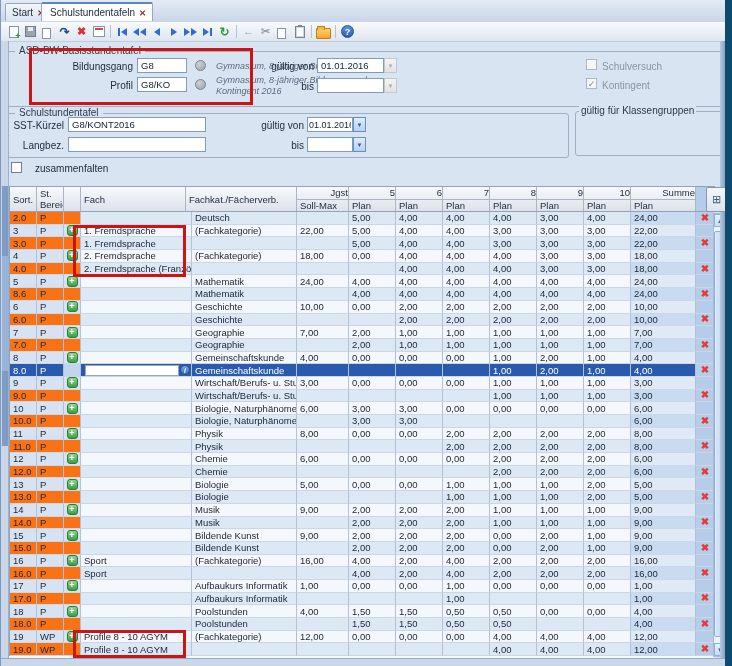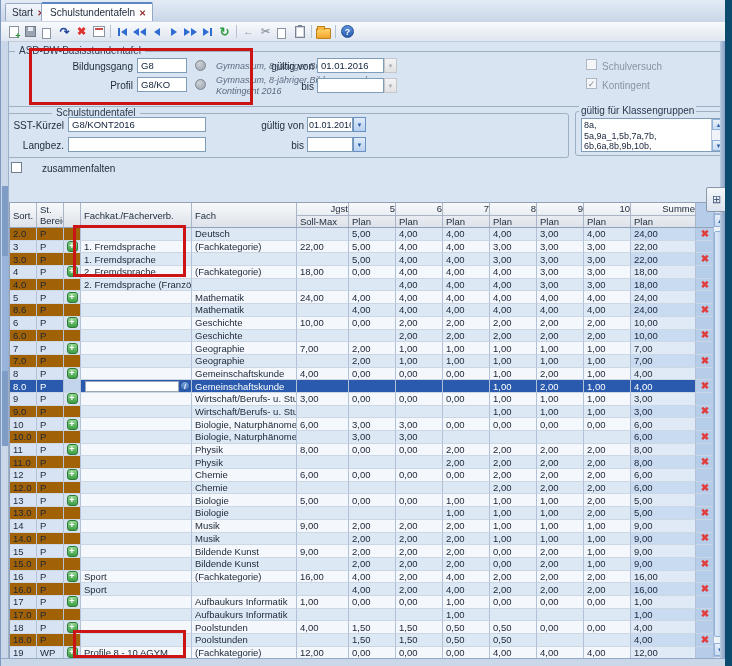--- a/index.html
+++ b/index.html
@@ -64,38 +64,38 @@
   .cb.dis{background:#f5f6f8;border-color:#adb6c2;}
   .listbox{position:absolute;background:#fff;border:1px solid #7f9db9;box-sizing:border-box;overflow:hidden;}
   .lbline{font-size:9px;color:#18243a;line-height:10.5px;padding-left:2px;white-space:nowrap;}
   .lb-sb{position:absolute;right:0;top:0;bottom:0;width:13px;background:#f0f4fa;border-left:1px solid #b8c6da;}
   .sbbtn{position:absolute;left:0;width:13px;height:11px;background:linear-gradient(#e8f0fb,#cadcf2);
     border:1px solid #8fb0d8;box-sizing:border-box;display:flex;align-items:center;justify-content:center;}
   .sbbtn span{font-size:6px;color:#2f62a8;line-height:6px;}
   
   .grid{position:absolute;left:8px;top:186px;width:706px;}
   .ghead{display:flex;height:26px;background:linear-gradient(#f7f9fb,#dde2ea);
-    border:1px solid #93a2b8;box-sizing:border-box;font-size:9.5px;color:#1e2a3a;margin-top:16px;}
+    border:1px solid #93a2b8;box-sizing:border-box;font-size:9.5px;color:#1e2a3a;}
   .hc{box-sizing:border-box;border-right:1px solid #aab6c8;height:100%;display:flex;flex-direction:column;justify-content:center;padding-left:3px;overflow:hidden;}
   .hgroup{padding:0;}
   .hg-top{height:12px;border-bottom:1px solid #aab6c8;text-align:right;line-height:12px;}
   .hg-bot{height:12px;line-height:12px;padding-left:3px;white-space:nowrap;overflow:hidden;}
   .gbody{border-left:1px solid #93a2b8;box-sizing:content-box;width:704px;}
   .trow{display:flex;}
   .tc{box-sizing:border-box;height:12.7px;overflow:hidden;white-space:nowrap;padding-left:3px;
     font-size:9.5px;line-height:11px;color:#1b2536;border-right:1px solid #b2c1d6;border-bottom:1px solid #ccd7e6;
     display:flex;align-items:center;background:#f4f7fb;}
   .c-sort{width:27px;}.c-ber{width:27px;}
   .c-icon{width:17px;padding:0;justify-content:center;}
   .c-fk{width:111px;}.c-fach{width:105px;}.c-soll{width:52px;}
   .c-plan{width:47px;}.c-sum{width:65px;background:#e0eaf6;}
   .c-del{width:18px;padding:0;justify-content:center;border-right:none;background:#b6cde9 !important;}
   .trow .tint{background:#d7e3f2;}
   .trow.alt .tc{background:#dde8f5;}
-  .trow.alt .tint{background:#a16207;}
+  .trow.alt .tint{background:#f97316;}
   .trow.alt .c-sum{background:#c9dbf0;}
   .trow.sel .tc{background:#2a5aad;color:#fff;}
   .trow.sel .c-icon{background:#c2d5ec;}
   .plus{width:11px;height:11px;border-radius:3px;background:linear-gradient(#8fd48f,#3c9e44);
     border:1px solid #2c7c36;color:#fff;font-size:9px;font-weight:bold;
     display:flex;align-items:center;justify-content:center;box-sizing:border-box;line-height:9px;}
   .delx{color:#e23d3d;font-weight:bold;font-size:10px;line-height:10px;}
   .editbox{flex:1;height:11px;background:#fff;border:1px solid #9aa6b6;box-sizing:border-box;margin-left:1px;}
   .info{width:10px;height:10px;border-radius:50%;background:linear-gradient(#7aa6e0,#3a6cb8);border:1px solid #2a5090;
     color:#fff;font-size:7px;font-style:italic;font-weight:bold;display:flex;align-items:center;justify-content:center;
@@ -245,69 +245,54 @@
     </div>
 
   <div class="cb dis" style="left:585px;top:59px;"></div>
   <div class="flabel flabel-dis" style="left:601px;top:61px;text-align:left;width:80px;">Schulversuch</div>
   <div class="cb dis" style="left:585px;top:78px;">
       <span>✓</span>
     </div>
   <div class="flabel flabel-dis" style="left:601px;top:80px;text-align:left;width:80px;">Kontingent</div>
 
   <div class="grp" style="left:6px;top:113px;width:562px;height:45px;"></div>
-  <div class="grp-title" style="left:14px;top:107px;margin-left:37px;">Schulstundentafel</div>
+  <div class="grp-title" style="left:14px;top:107px;">Schulstundentafel</div>
 
   <div class="flabel" style="left:10px;top:120px;width:53px;">SST-Kürzel</div>
   <input class="txt" style="left: 67px; top: 117px; width: 138px;" value="G8/KONT2016">
   <div class="flabel" style="left:10px;top:140px;width:53px;">Langbez.</div>
   <input class="txt" style="left: 67px; top: 137px; width: 138px;">
 
   <div class="flabel" style="left:243px;top:120px;width:60px;">gültig von</div>
   <input class="txt" style="left: 306px; top: 117px; width: 46px; font-size: 9px; padding: 0px 1px;" value="01.01.2016">
   <div class="drop blue" style="left:352px;top:117px;">
       <span class="dch">▼</span>
     </div>
   <div class="flabel" style="left:243px;top:140px;width:60px;">bis</div>
   <input class="txt" style="left: 306px; top: 137px; width: 46px;">
   <div class="drop blue" style="left:352px;top:137px;">
       <span class="dch">▼</span>
     </div>
 
   <div class="grp" style="left:574px;top:111px;width:152px;height:45px;"></div>
   <div class="grp-title" style="left:578px;top:105px;padding:0 2px;">gültig für Klassengruppen</div>
-  <div class="listbox" style="left:580px;top:118px;width:145px;height:34px;">
-    <div style="padding-top:1px;">
-      <div class="lbline">8a,</div>
-      <div class="lbline">5a,9a_1,5b,7a,7b,</div>
-      <div class="lbline">6b,6a,8b,9b,10b,</div>
-    </div>
-    <div class="lb-sb">
-      <div class="sbbtn" style="top:0;">
-          <span>▲</span>
-        </div>
-      <div class="sbbtn" style="bottom:0;">
-          <span>▼</span>
-        </div>
-    </div>
-  </div>
 
   <div class="cb" style="left:10px;top:162px;"></div>
-  <div class="flabel" style="left:41px;top:163px;text-align:left;width:110px;">zusammenfalten</div>
+  <div class="flabel" style="left:34px;top:163px;text-align:left;width:110px;">zusammenfalten</div>
 
   <div class="grid">
     <div class="ghead">
       <div class="hc c-sort">Sort.</div>
       <div class="hc c-ber">
         <span>St.</span>
         <span>Bereich</span>
       </div>
       <div class="hc c-icon"></div>
+      <div class="hc c-fach">Fach</div>
       <div class="hc c-fk">Fachkat./Fächerverb.</div>
-      <div class="hc c-fach">Fach</div>
       <div class="hc c-soll hgroup">
         <div class="hg-top">Jgst</div>
         <div class="hg-bot">Soll-Max</div>
       </div>
       <div class="hc c-plan hgroup">
         <div class="hg-top">5</div>
         <div class="hg-bot">Plan</div>
       </div>
       <div class="hc c-plan hgroup">
         <div class="hg-top">6</div>

